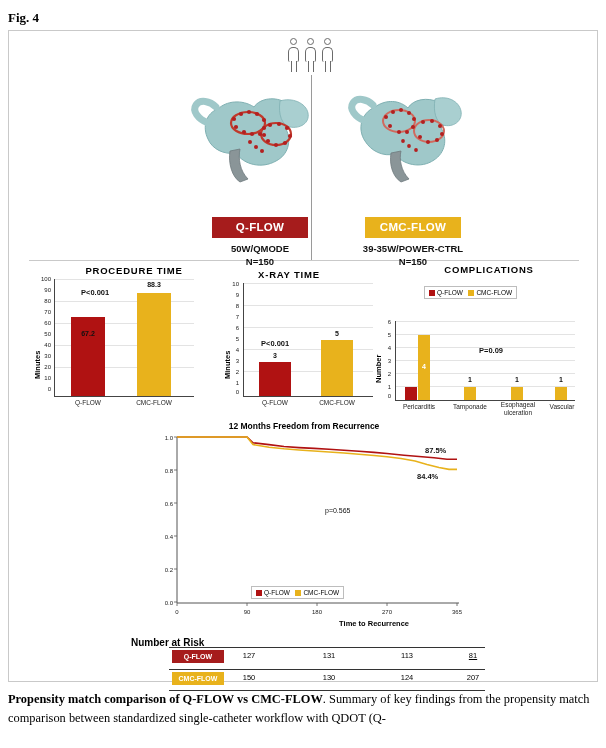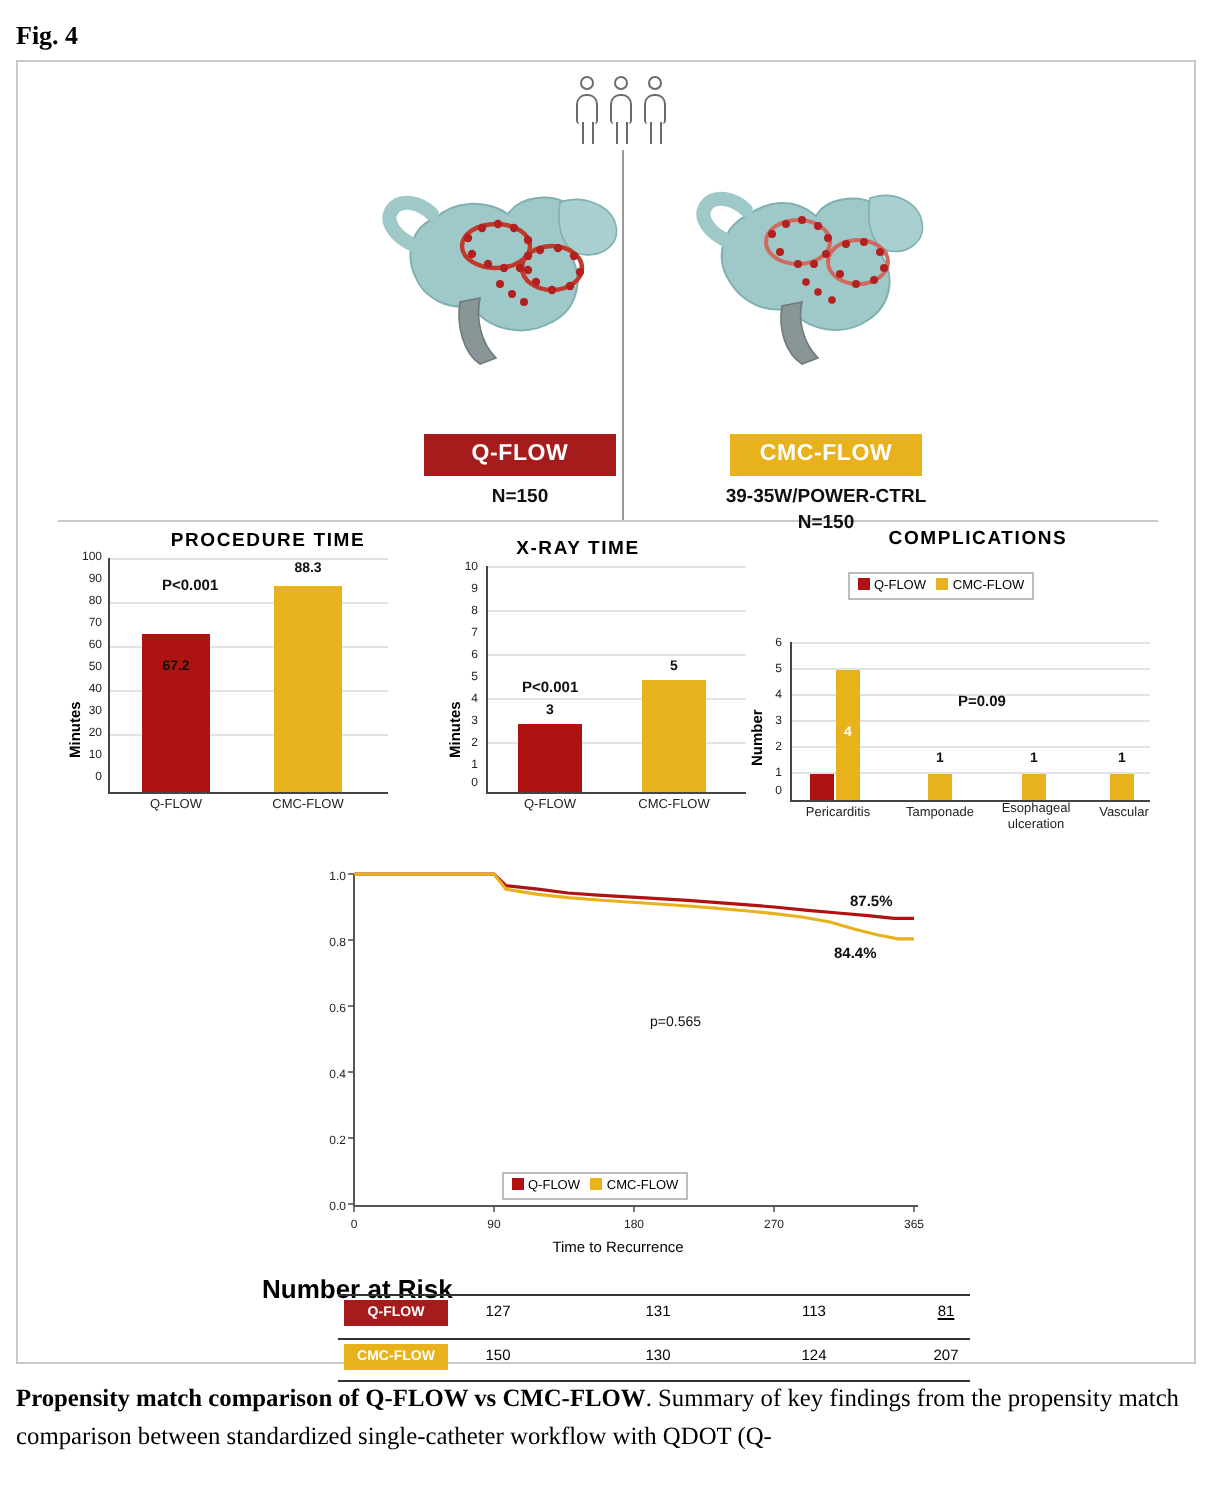--- a/index.html
+++ b/index.html
@@ -202,41 +202,41 @@
   .km-title {
     position: absolute;
     font-family: "Liberation Sans", sans-serif;
     font-weight: bold;
     font-size: 8.5px;
     text-align: center;
   }
   .km-xlabel {
     position: absolute;
     font-family: "Liberation Sans", sans-serif;
-    font-weight: normal;
+    font-weight: bold;
     font-size: 7.5px;
-    text-align: center;
+    text-align: right;
   }
   .km-ann {
     position: absolute;
     font-family: "Liberation Sans", sans-serif;
     font-size: 7.5px;
     font-weight: bold;
   }
   .km-p {
     position: absolute;
     font-family: "Liberation Sans", sans-serif;
     font-size: 7px;
   }
   
   .risk-title {
     position: absolute;
     font-family: "Liberation Sans", sans-serif;
     font-weight: bold;
-    font-size: 13px;
+    font-size: 10px;
   }
   .risk-tag {
     position: absolute;
     width: 52px;
     height: 13px;
     line-height: 13px;
     text-align: center;
     font-family: "Liberation Sans", sans-serif;
     font-weight: bold;
     font-size: 7px;
@@ -360,20 +360,21 @@
             <circle cx="70" cy="67" r="1.9"></circle>
             <circle cx="77" cy="71" r="1.9"></circle>
         </g>
       </g>
     </svg>
   </div>
 
   <div class="tag qflow">Q-FLOW</div>
   <div class="tag cmcflow">CMC-FLOW</div>
   <div class="tag-sub left">
+    <div>50W/QMODE</div>
     <div>N=150</div>
   </div>
   <div class="tag-sub right">
     <div>39-35W/POWER-CTRL</div>
     <div>N=150</div>
   </div>
 
   <div class="chart-title" style="left:55px; top:234px; width:140px;">PROCEDURE TIME</div>
 
   <div class="axis-label-y" style="left:24px; top:348px;">Minutes</div>
@@ -478,20 +479,21 @@
   <div class="cat" style="left:434px; top:372px; width:54px;">Tamponade</div>
 
   <div class="bar yellow" style="left:502px; top:356px; width:12px; height:13px;"></div>
   <div class="barval" style="left:502px; top:345px; width:12px;">1</div>
   <div class="cat" style="left:484px; top:370px; width:50px; line-height:8px;">Esophageal ulceration</div>
 
   <div class="bar yellow" style="left:546px; top:356px; width:12px; height:13px;"></div>
   <div class="barval" style="left:546px; top:345px; width:12px;">1</div>
   <div class="cat" style="left:530px; top:372px; width:46px;">Vascular</div>
 
+  <div class="km-title" style="left:180px; top:390px; width:230px;">12 Months Freedom from Recurrence</div>
 
   <svg style="position:absolute; left:120px; top:400px; width:360px; height:190px;" viewBox="0 0 360 190" xmlns="http://www.w3.org/2000/svg">
 
     <line x1="48" y1="6" x2="48" y2="172" stroke="#555" stroke-width="1"></line>
     <line x1="48" y1="172" x2="330" y2="172" stroke="#555" stroke-width="1"></line>
 
     <g font-family="Liberation Sans, sans-serif" font-size="6" fill="#222" text-anchor="end">
       <text x="44" y="9">1.0</text>
       <text x="44" y="42">0.8</text>
       <text x="44" y="75">0.6</text>

